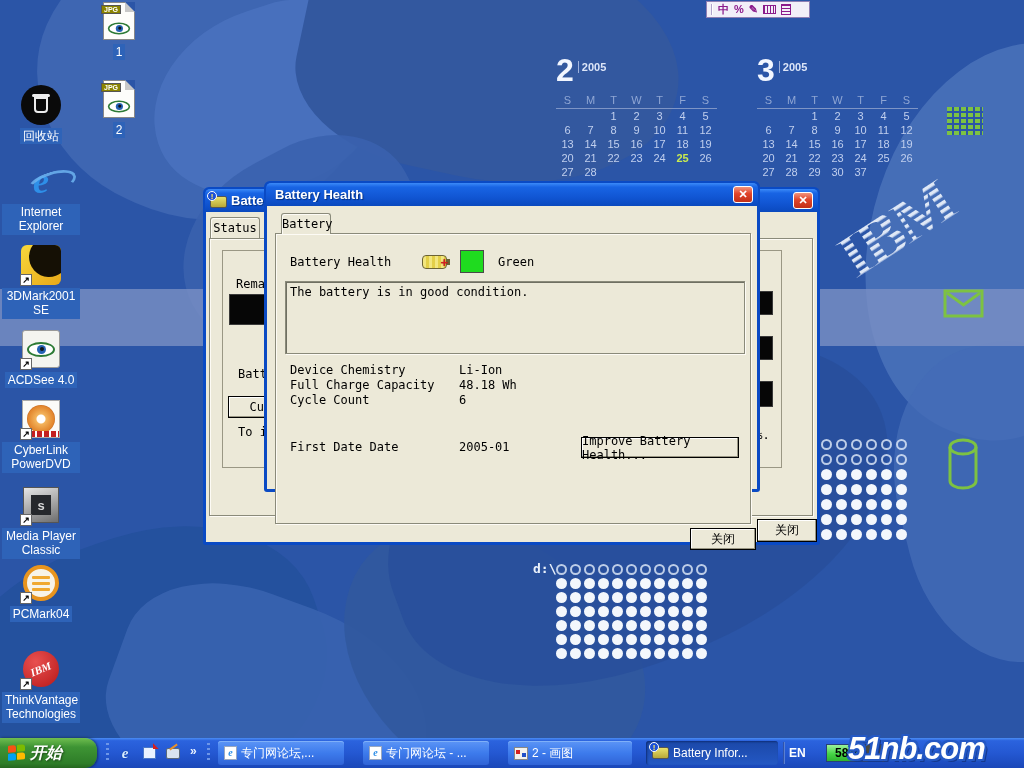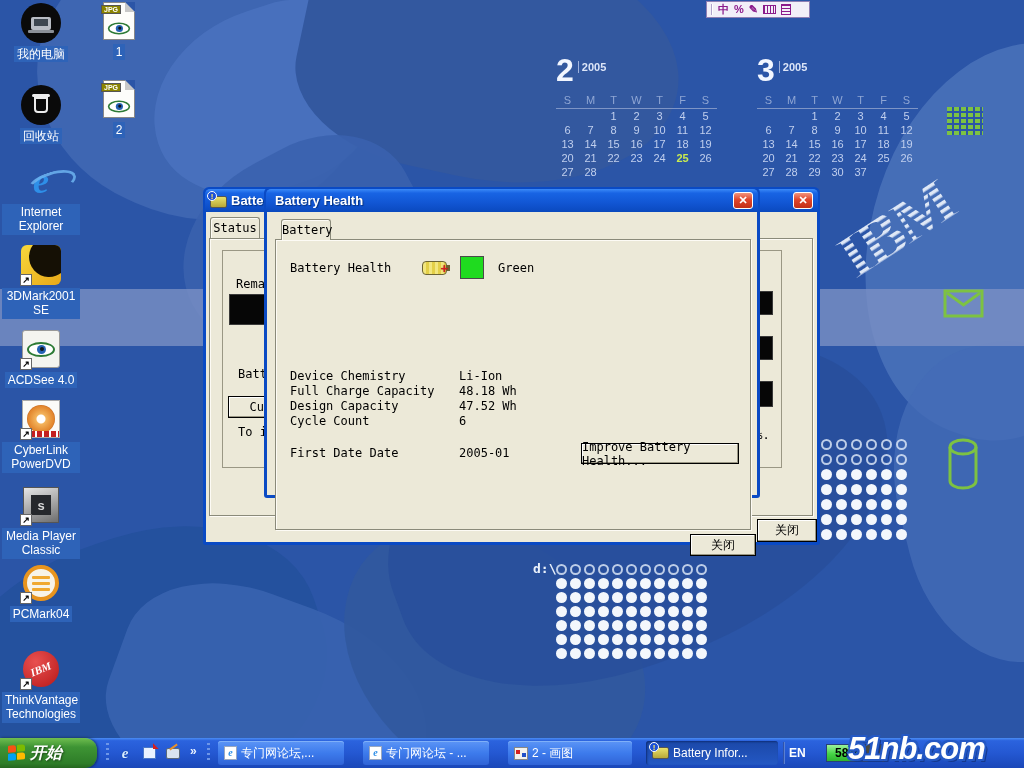--- a/index.html
+++ b/index.html
@@ -391,28 +391,20 @@
       <div class="dot fill" style="width: 11px; height: 11px;"></div>
       <div class="dot fill" style="width: 11px; height: 11px;"></div>
       <div class="dot fill" style="width: 11px; height: 11px;"></div>
       <div class="dot fill" style="width: 11px; height: 11px;"></div>
       <div class="dot fill" style="width: 11px; height: 11px;"></div>
       <div class="dot fill" style="width: 11px; height: 11px;"></div>
       <div class="dot fill" style="width: 11px; height: 11px;"></div>
     </div>
   <div class="drive-label">d:\</div>
 
-  <div class="dicon" style="left:0px;top:2px;">
-    <div class="art">
-        <div class="circ">
-          <div class="laptop"></div>
-        </div>
-      </div>
-    <div class="lbl">我的电脑</div>
-  </div>
   <div class="dicon" style="left:0px;top:84px;">
     <div class="art">
         <div class="circ">
           <div class="trash"></div>
         </div>
       </div>
     <div class="lbl">回收站</div>
   </div>
   <div class="dicon" style="left:0px;top:160px;">
     <div class="art">
@@ -523,47 +515,46 @@
     <span class="mono" style="position:absolute;left:32px;top:235px;">To i</span>
     <div class="blackbox" style="left:546px;top:101px;width:21px;height:24px;"></div>
     <div class="blackbox" style="left:546px;top:146px;width:21px;height:24px;"></div>
     <div class="blackbox" style="left:546px;top:191px;width:21px;height:26px;"></div>
     <span class="mono" style="position:absolute;left:542px;top:238px;">1%.</span>
     <div class="btn95" style="left:551px;top:329px;width:60px;height:23px;">
         <span>关闭</span>
       </div>
   </div>
 
-  <div class="xpwin" style="left:264px;top:187px;width:496px;height:311px;z-index:20;">
+  <div class="xpwin" style="left:264px;top:181px;width:496px;height:311px;z-index:20;">
     <div class="titlebar">
       <span class="ttl">Battery Health</span>
       <div class="xbtn">✕</div>
     </div>
     <div class="tab" style="left:14px;top:29px;width:50px;height:21px;">Battery</div>
     <div class="tabpage" style="left:8px;top:49px;width:476px;height:291px;">
       <span class="mono" style="position:absolute;left:14px;top:21px;">Battery Health</span>
       <span class="batt-glyph" style="position:absolute;left:146px;top:21px;">
           <span class="plus">+</span>
         </span>
       <span class="green-square" style="left:184px;top:16px;"></span>
       <span class="mono" style="position:absolute;left:222px;top:21px;">Green</span>
+      <div class="sunken" style="left:9px;top:47px;width:460px;height:73px;">
+        <span class="mono" style="position:absolute;left:4px;top:3px;">The battery is in good condition.</span>
+      </div>
       <div id="info-rows" class="mono" style="position:absolute;left:14px;top:129px;width:440px;">
           <div class="info-row">
             <span class="l">Device Chemistry</span>
             <span>Li-Ion</span>
           </div>
           <div class="info-row">
             <span class="l">Full Charge Capacity</span>
             <span>48.18 Wh</span>
           </div>
           <div class="info-row">
-            <span class="l">Design Capacity</span>
-            <span>47.52 Wh</span>
-          </div>
-          <div class="info-row">
             <span class="l">Cycle Count</span>
             <span>6</span>
           </div>
         </div>
       <span class="mono" style="position:absolute;left:14px;top:206px;">First Date Date</span>
       <span class="mono" style="position:absolute;left:183px;top:206px;">2005-01</span>
       <div class="btn95" style="left:305px;top:203px;width:158px;height:21px;">
           <span>Improve Battery Health...</span>
         </div>
     </div>

